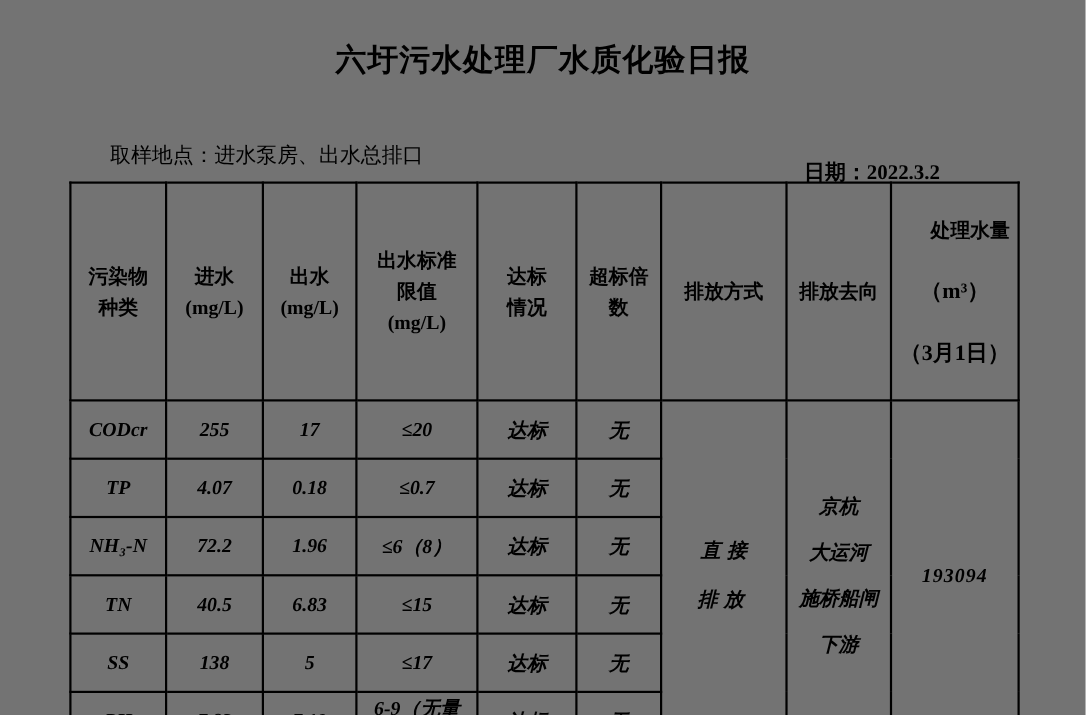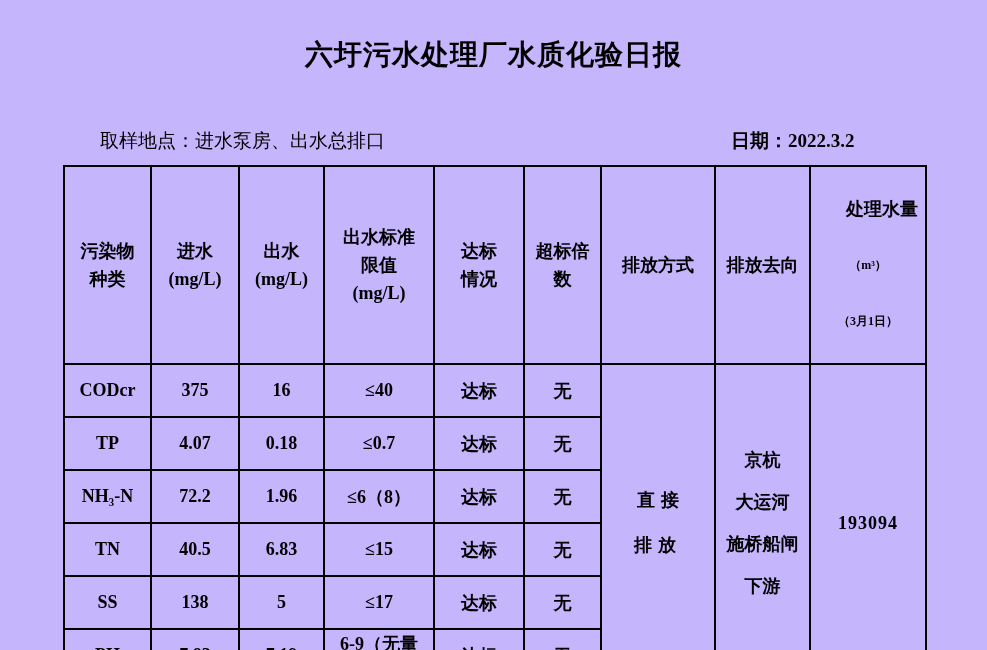--- a/index.html
+++ b/index.html
@@ -4,21 +4,21 @@
 <style>
   html, body {
     margin: 0;
     padding: 0;
     background: #ffffff;
   }
   #page {
     position: relative;
     width: 987px;
     height: 650px;
-    background: #c4b5fd;
+    background: #737373;
     color: #000000;
     font-family: "Liberation Serif", "DejaVu Serif", serif;
     overflow: hidden;
   }
   .doc-title {
     position: absolute;
     top: 36px;
     left: 0;
     width: 100%;
     text-align: center;
@@ -29,21 +29,21 @@
   .meta-sampling {
     position: absolute;
     left: 100px;
     top: 128px;
     font-size: 19px;
     font-weight: normal;
   }
   .meta-date {
     position: absolute;
     left: 731px;
-    top: 128px;
+    top: 144px;
     font-size: 19px;
     font-weight: bold;
   }
   table.report {
     position: absolute;
     left: 63px;
     top: 165px;
     width: 862px;
     border-collapse: collapse;
     table-layout: fixed;
@@ -53,23 +53,23 @@
     border: 2px solid #000000;
     text-align: center;
     vertical-align: middle;
     padding: 0;
     font-weight: bold;
     font-size: 18px;
     white-space: pre-line;
     overflow: hidden;
   }
   tr.header-row { height: 110px; }
-  tr.data-row   { height: 53px; }
+  tr.data-row   { height: 53px; font-style: italic; }
   th.hdr { line-height: 28px; font-size: 18px; }
-  th.hdr .sub { font-size: 12px; display: block; line-height: 28px; }
+  th.hdr .sub { font-size: 20px; display: block; line-height: 28px; }
   th.hdr .main { display: block; line-height: 28px; padding-left: 28px; }
   td.exceed-hi {
     vertical-align: top;
     padding-top: 5px;
   }
   td.limit-small { font-size: 15px; }
   td.mode-cell {
     line-height: 45px;
     letter-spacing: 6px;
     text-indent: 6px;
@@ -132,23 +132,23 @@
         <th class="hdr">
           <span class="main">处理水量</span>
           <span class="sub">（m³）</span>
           <span class="sub">（3月1日）</span>
         </th>
       </tr>
     </thead>
     <tbody>
       <tr class="data-row">
         <td>CODcr</td>
-        <td>375</td>
-        <td>16</td>
-        <td>≤40</td>
+        <td>255</td>
+        <td>17</td>
+        <td>≤20</td>
         <td>达标</td>
         <td class="exceed-hi">无</td>
         <td class="mode-cell" rowspan="6">直接
 排放</td>
         <td class="dest-cell" rowspan="6">京杭
 大运河
 施桥船闸
 下游</td>
         <td class="volume-cell" rowspan="6">193094</td>
       </tr>

